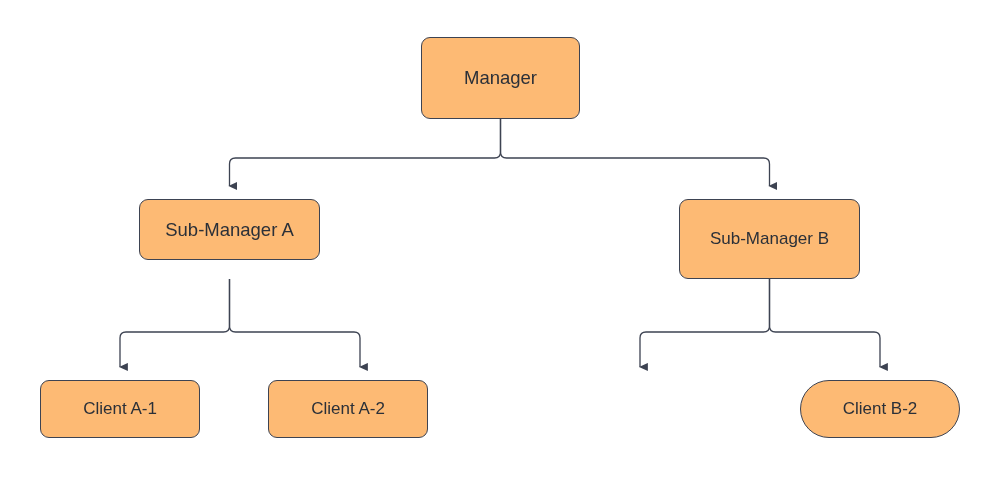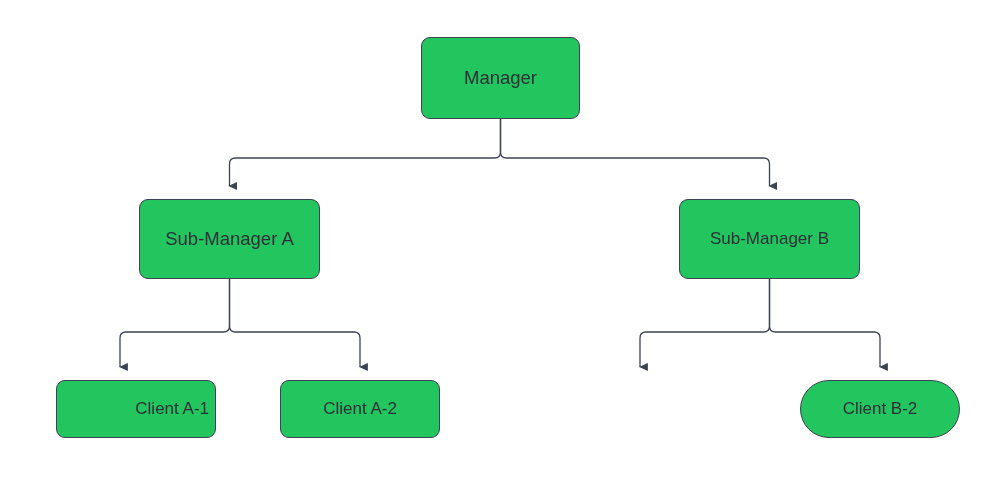--- a/index.html
+++ b/index.html
@@ -21,21 +21,21 @@
   #edge-layer {
     position: absolute;
     left: 0;
     top: 0;
     width: 1000px;
     height: 480px;
   }
   .node {
     position: absolute;
     box-sizing: border-box;
-    background: #22c55e;
+    background: #fdba74;
     border: 1.3px solid #3d4352;
     border-radius: 9px;
     display: flex;
     align-items: center;
     justify-content: center;
     text-align: center;
     color: #2b3038;
     line-height: 1.15;
     -webkit-font-smoothing: antialiased;
   }
@@ -48,38 +48,38 @@
     left: 421px;
     top: 37px;
     width: 159px;
     height: 82px;
     font-size: 18.5px;
   }
   .node-mid-a {
     left: 139px;
     top: 199px;
     width: 181px;
-    height: 80px;
+    height: 61px;
     font-size: 18.5px;
   }
   .node-mid-b {
     left: 679px;
     top: 199px;
     width: 181px;
     height: 80px;
     font-size: 17px;
   }
   .node-leaf {
     height: 58px;
     top: 380px;
     width: 160px;
     font-size: 17px;
   }
-  .node-leaf-a1 { left: 56px; justify-content: flex-end; }
-  .node-leaf-a2 { left: 280px; }
+  .node-leaf-a1 { left: 40px; }
+  .node-leaf-a2 { left: 268px; }
   .node-leaf-b1 { left: 560px; }
   .node-leaf-b2 { left: 800px; border-radius: 29px; }
 </style>
 </head>
 <body>
 
 <div id="diagram-canvas">
 
   <svg id="edge-layer" viewBox="0 0 1000 480">
     <defs>

